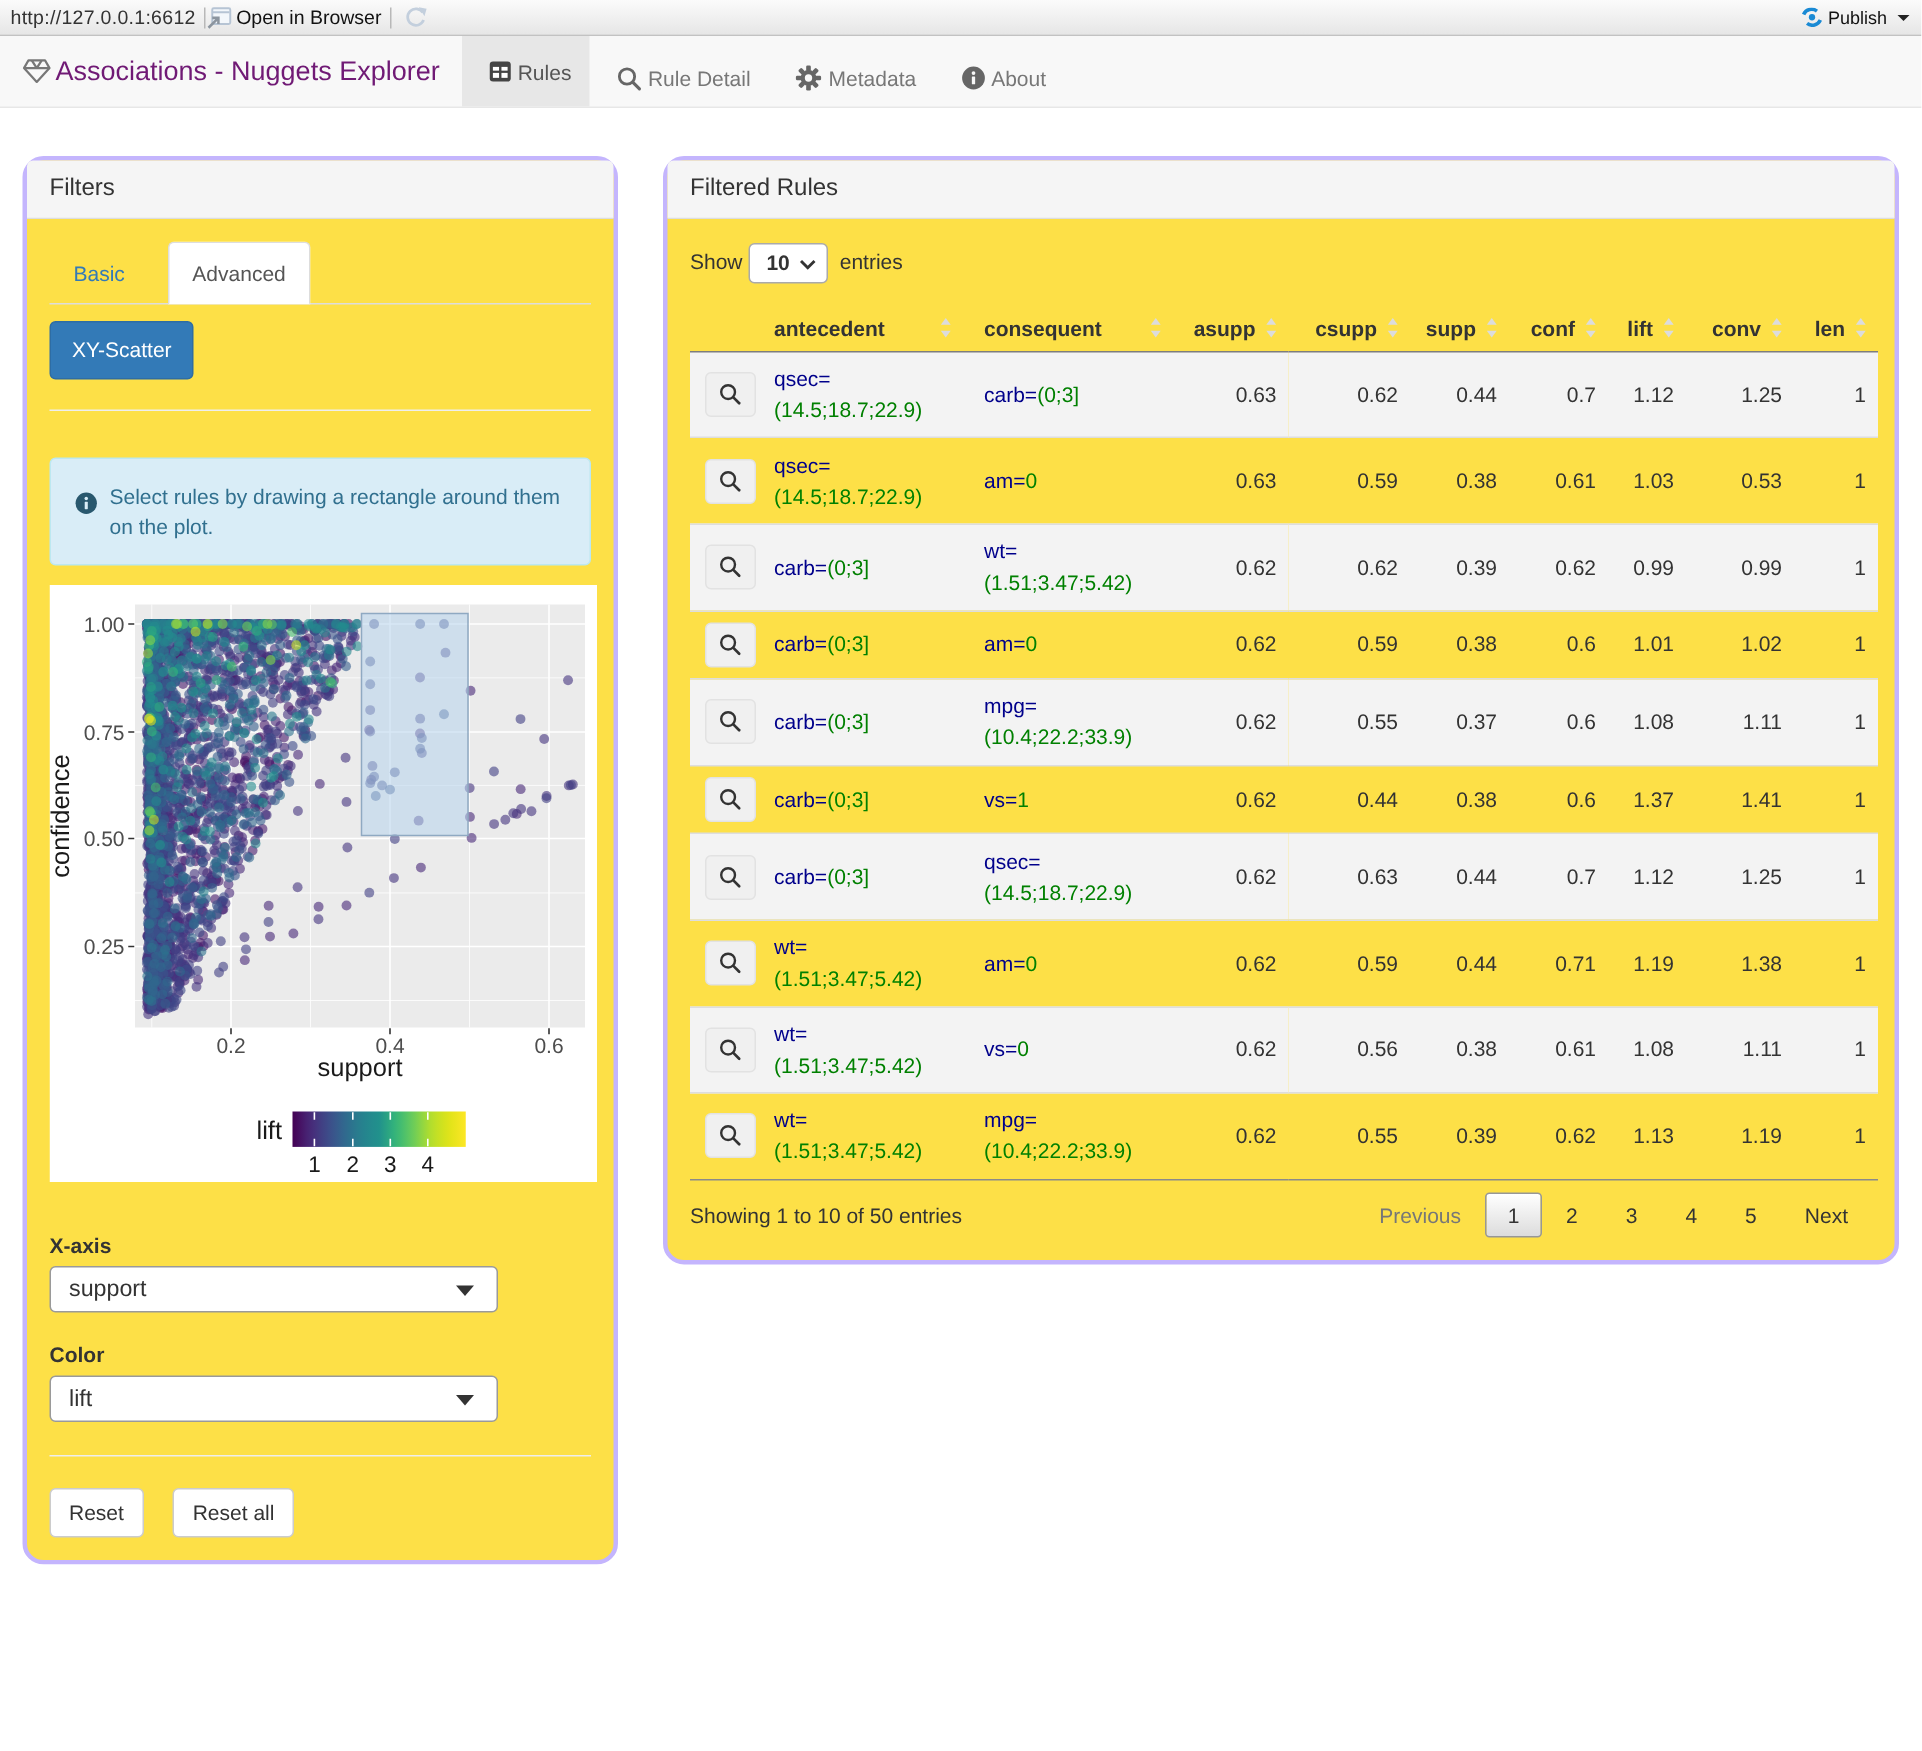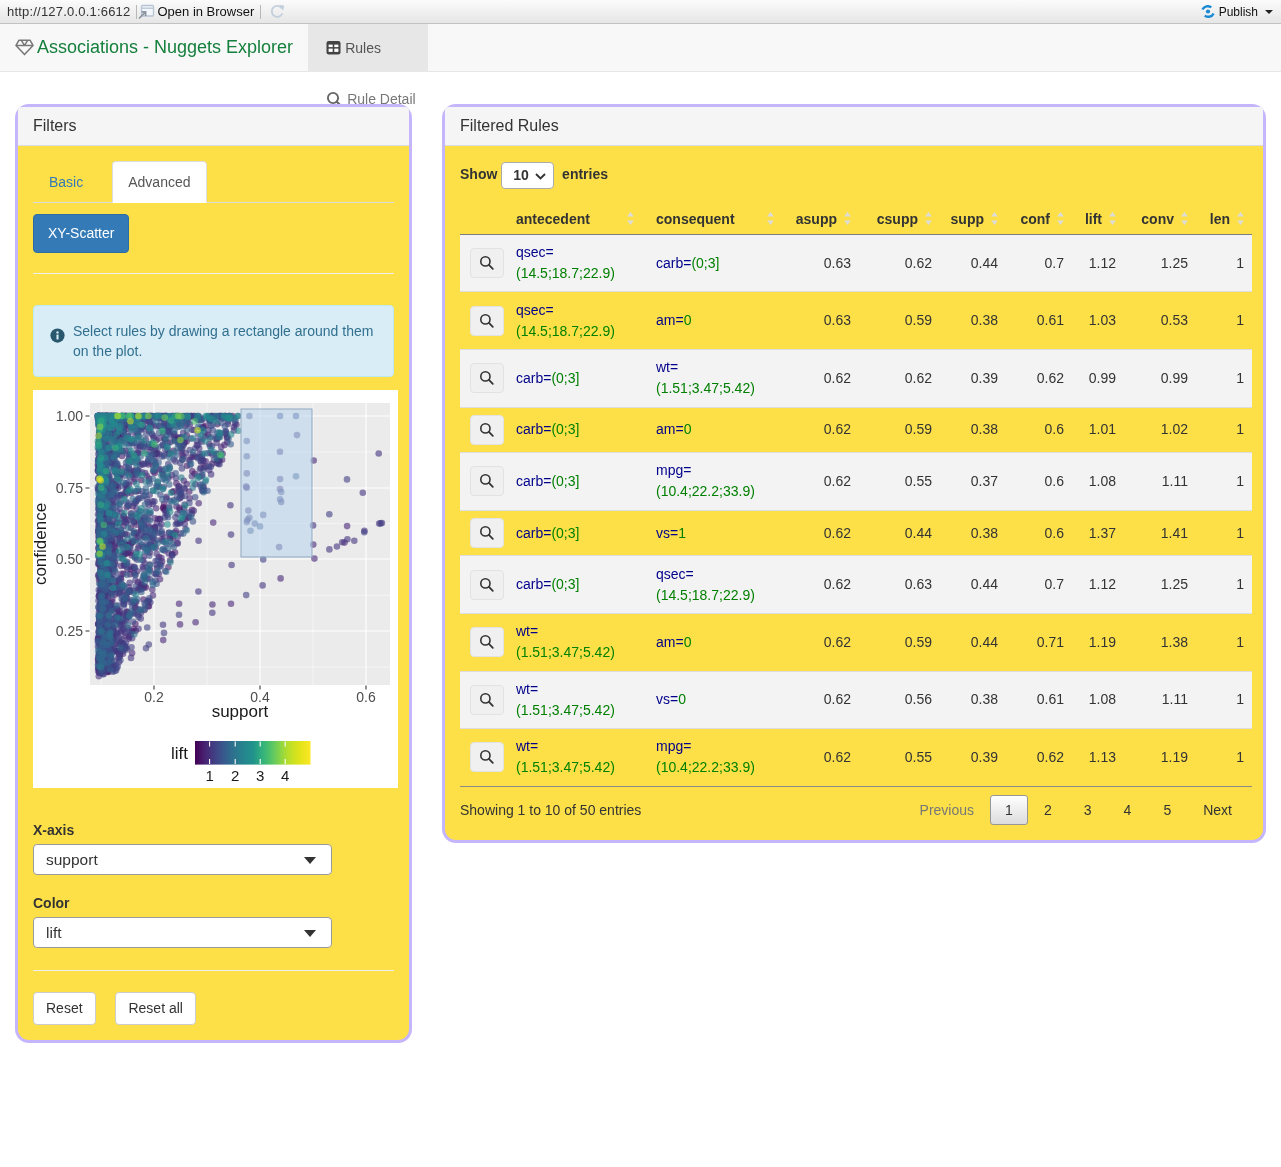--- a/index.html
+++ b/index.html
@@ -8,23 +8,23 @@
 
 #toolbar { height:24px; background:linear-gradient(#fbfbfb,#e6e6e6); border-bottom:1px solid #c2c2c2; display:flex; align-items:center; font-size:13px; color:#333; position:relative; }
 #toolbar .url { margin-left:7px; letter-spacing:0.2px; }
 #toolbar .sep { width:1px; height:14px; background:#b8b8b8; margin:0 6px; }
 #toolbar .oib { font-weight:normal; color:#111; margin-left:2px; }
 #toolbar .right { position:absolute; right:8px; top:0; height:23px; display:flex; align-items:center; }
 #toolbar .pub { font-weight:normal; color:#111; font-size:12px; margin:0 7px 0 4px; }
 .caret-down { width:0; height:0; border-left:4px solid transparent; border-right:4px solid transparent; border-top:4px solid #222; display:inline-block; }
 
 #navbar { height:48px; background:#f8f8f8; border-bottom:1px solid #e7e7e7; display:flex; align-items:stretch; }
-#navbar .brand { display:flex; align-items:center; padding:12px 15px; font-size:18px; color:#15803d; white-space:nowrap; }
+#navbar .brand { display:flex; align-items:center; padding:12px 15px; font-size:18px; color:#701a75; white-space:nowrap; }
 #navbar .brand svg { margin-right:3px; }
-#navbar ul { display:flex; margin:0 0 0 0; padding:0; list-style:none;flex-direction:column; }
+#navbar ul { display:flex; margin:0 0 0 0; padding:0; list-style:none; }
 #navbar li a { display:flex; align-items:center; height:56px; padding:0 12px 0 18px; color:#777; text-decoration:none; font-size:14px; }
 #navbar li.active a { background:#e7e7e7; color:#555; height:47px; }
 #navbar li a svg { margin-right:4px; }
 
 #content { padding:0; }
 .row { display:flex; align-items:flex-start; }
 .col-left { width:427px; padding:0 15px; flex:none; }
 .col-right { width:854px; padding:0 15px; flex:none; }
 .panel { border:3px solid #c4b5fd; border-radius:14px; margin-top:32px; background:#fde047; }
 .panel-heading { background:#f5f5f5; border-bottom:1px solid #ddd; border-radius:4px 4px 0 0; padding:10px 15px; font-size:16px; color:#333; line-height:18px; }
@@ -42,21 +42,21 @@
 
 .alert { background:#d9edf7; border:1px solid #bce8f1; color:#31708f; border-radius:4px; padding:15px; display:flex; }
 .alert .ic { flex:none; margin:7px 8px 0 1px; }
 .alert .txt { line-height:20px; }
 
 .form-group { margin-bottom:19px; }
 .form-group label { display:block; font-weight:bold; color:#333; margin-bottom:5px; line-height:18px; }
 .sel { position:relative; width:299px; height:31px; border:1px solid #9a9a9a; border-radius:4px; background:#fff; line-height:29px; padding-left:12px; color:#333; font-size:15.5px; }
 .sel:after { content:""; position:absolute; right:15px; top:12px; width:0; height:0; border-left:6px solid transparent; border-right:6px solid transparent; border-top:7px solid #333; }
 
-.dt-top { margin-bottom:15px; font-weight:bold; color:#333; line-height:27px; }
+.dt-top { margin-bottom:15px; font-weight:normal; color:#333; line-height:27px; }
 .dt-sel { display:inline-block; position:relative; width:53px; height:27px; border:1px solid #aaa; border-radius:4px; background:#fff; margin:0 4px 0 0; text-align:left; padding-left:11px; line-height:25px; vertical-align:middle; }
 table.dt { border-collapse:collapse; width:792px; table-layout:fixed; }
 table.dt th { font-weight:bold; text-align:right; position:relative; padding:7px 22px 7px 8px; }
 table.dt th.l { text-align:left; }
 table.dt thead tr { border-bottom:1px solid #7d7d7d; }
 table.dt tbody tr { border-top:1px solid #ddd; }
 table.dt tbody tr:first-child { border-top:none; }
 table.dt tbody { border-bottom:1px solid #8a8a8a; }
 table.dt tbody tr.odd { background:#f3f3f3; }
 table.dt td { padding:7.3px 11px 7.3px 8px; vertical-align:middle; line-height:21px; }

